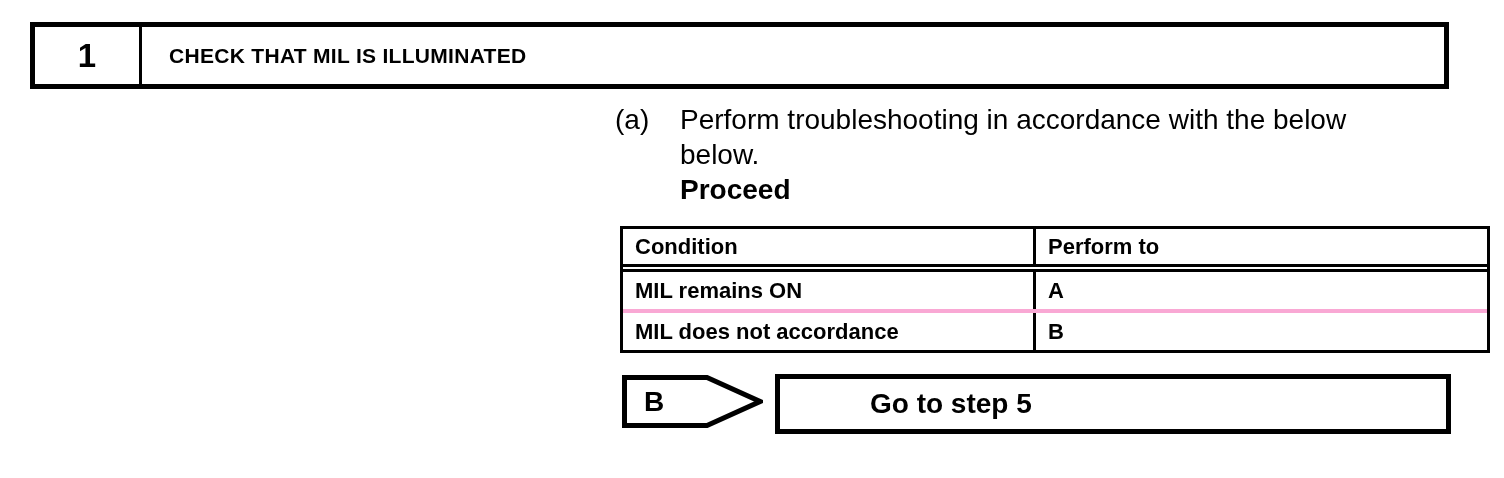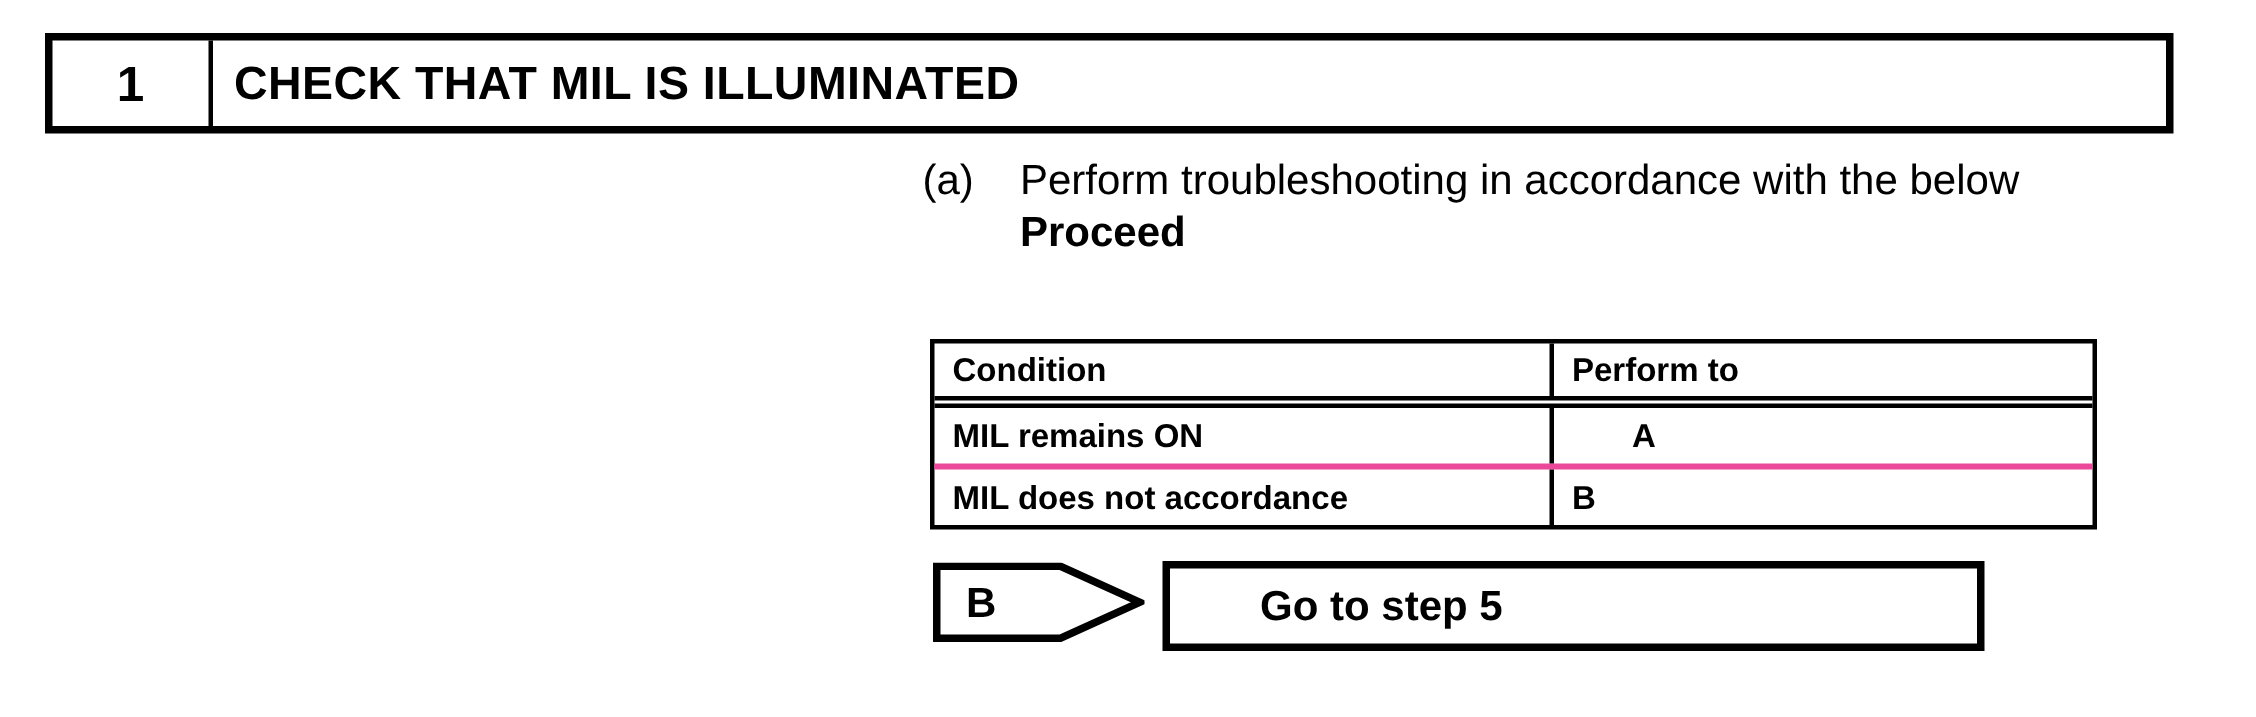--- a/index.html
+++ b/index.html
@@ -35,22 +35,22 @@
     display: flex;
     align-items: center;
     justify-content: center;
     font-size: 33px;
     font-weight: bold;
   }
   .step-title {
     flex: 1;
     display: flex;
     align-items: center;
-    padding-left: 14px;
-    font-size: 31px;
+    padding-left: 27px;
+    font-size: 21px;
     font-weight: bold;
     letter-spacing: 0.3px;
     white-space: nowrap;
   }
 
   
   .instruction {
     position: absolute;
     left: 615px;
     top: 102px;
@@ -66,28 +66,28 @@
   .instruction .line { white-space: nowrap; }
   .result-label {
     font-weight: bold;
   }
 
   
   .result-table {
     position: absolute;
     left: 620px;
     top: 226px;
-    width: 778px;
+    width: 870px;
     box-sizing: border-box;
     border: 3px solid #000;
     background: #fff;
   }
   .rt-row { display: flex; }
   .rt-row.rt-head { border-bottom: 8px double #000; }
-  .rt-row.rt-r1   { border-bottom: 4px solid #ec4899; gap: 40px; }
+  .rt-row.rt-r1   { border-bottom: 4px solid #f9a8d4; }
   .rt-cell {
     box-sizing: border-box;
     padding: 5px 6px 5px 12px;
     font-size: 22px;
     line-height: 27px;
     font-weight: bold;
     white-space: nowrap;
     overflow: hidden;
   }
   .rt-cell.c1 {
@@ -114,27 +114,27 @@
     height: 53px;
     display: flex;
     align-items: center;
     font-size: 28px;
     font-weight: bold;
   }
   .goto-box {
     position: absolute;
     left: 775px;
     top: 374px;
-    width: 548px;
+    width: 676px;
     height: 60px;
     box-sizing: border-box;
     border: 5px solid #000;
     display: flex;
     align-items: center;
-    padding-left: 60px;
+    padding-left: 90px;
     background: #fff;
   }
   .goto-label {
     font-size: 28px;
     font-weight: bold;
     white-space: nowrap;
   }
 </style>
 </head>
 <body>
@@ -143,20 +143,21 @@
 
   <div class="step-header">
     <div class="step-number">1</div>
     <div class="step-title">CHECK THAT MIL IS ILLUMINATED</div>
   </div>
 
   <div class="instruction">
     <div class="marker">(a)</div>
     <div class="body">
       <div class="line">Perform troubleshooting in accordance with the below</div>
+      <div class="line">below.</div>
       <div class="line result-label">Proceed</div>
     </div>
   </div>
 
   <div class="result-table">
     <div class="rt-row rt-head">
       <div class="rt-cell c1">Condition</div>
       <div class="rt-cell c2">Perform to</div>
     </div>
     <div class="rt-row rt-r1">

